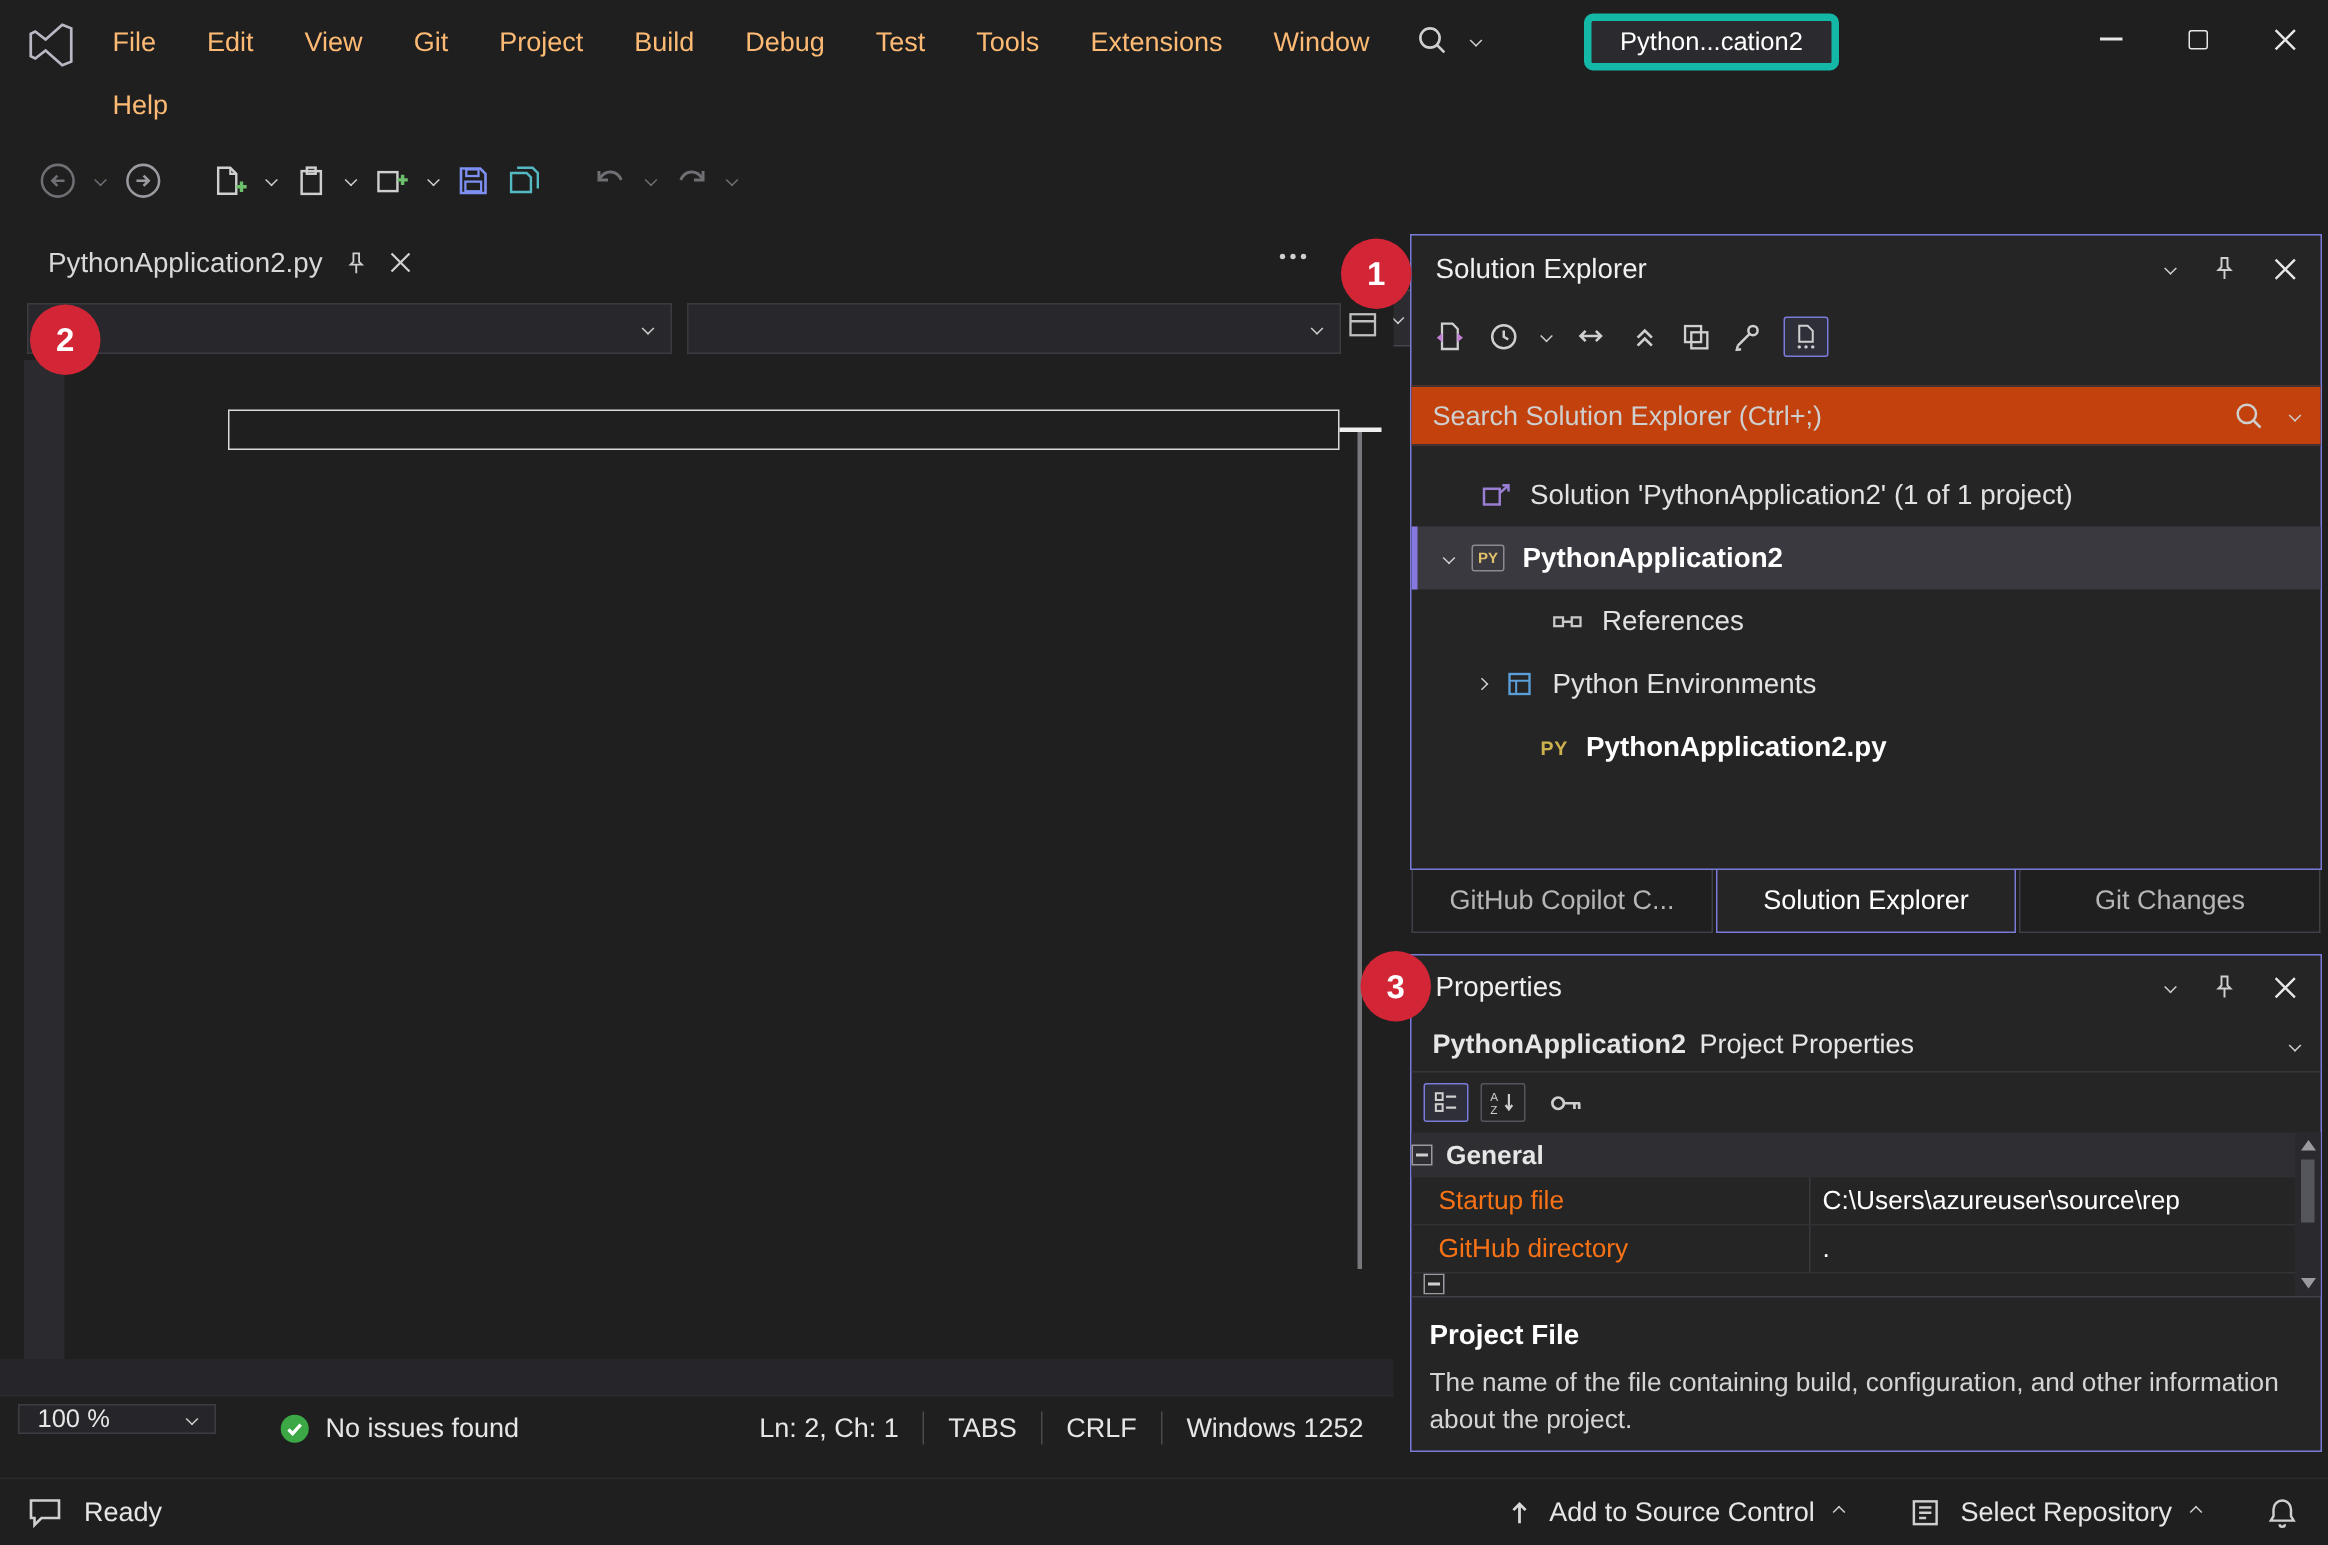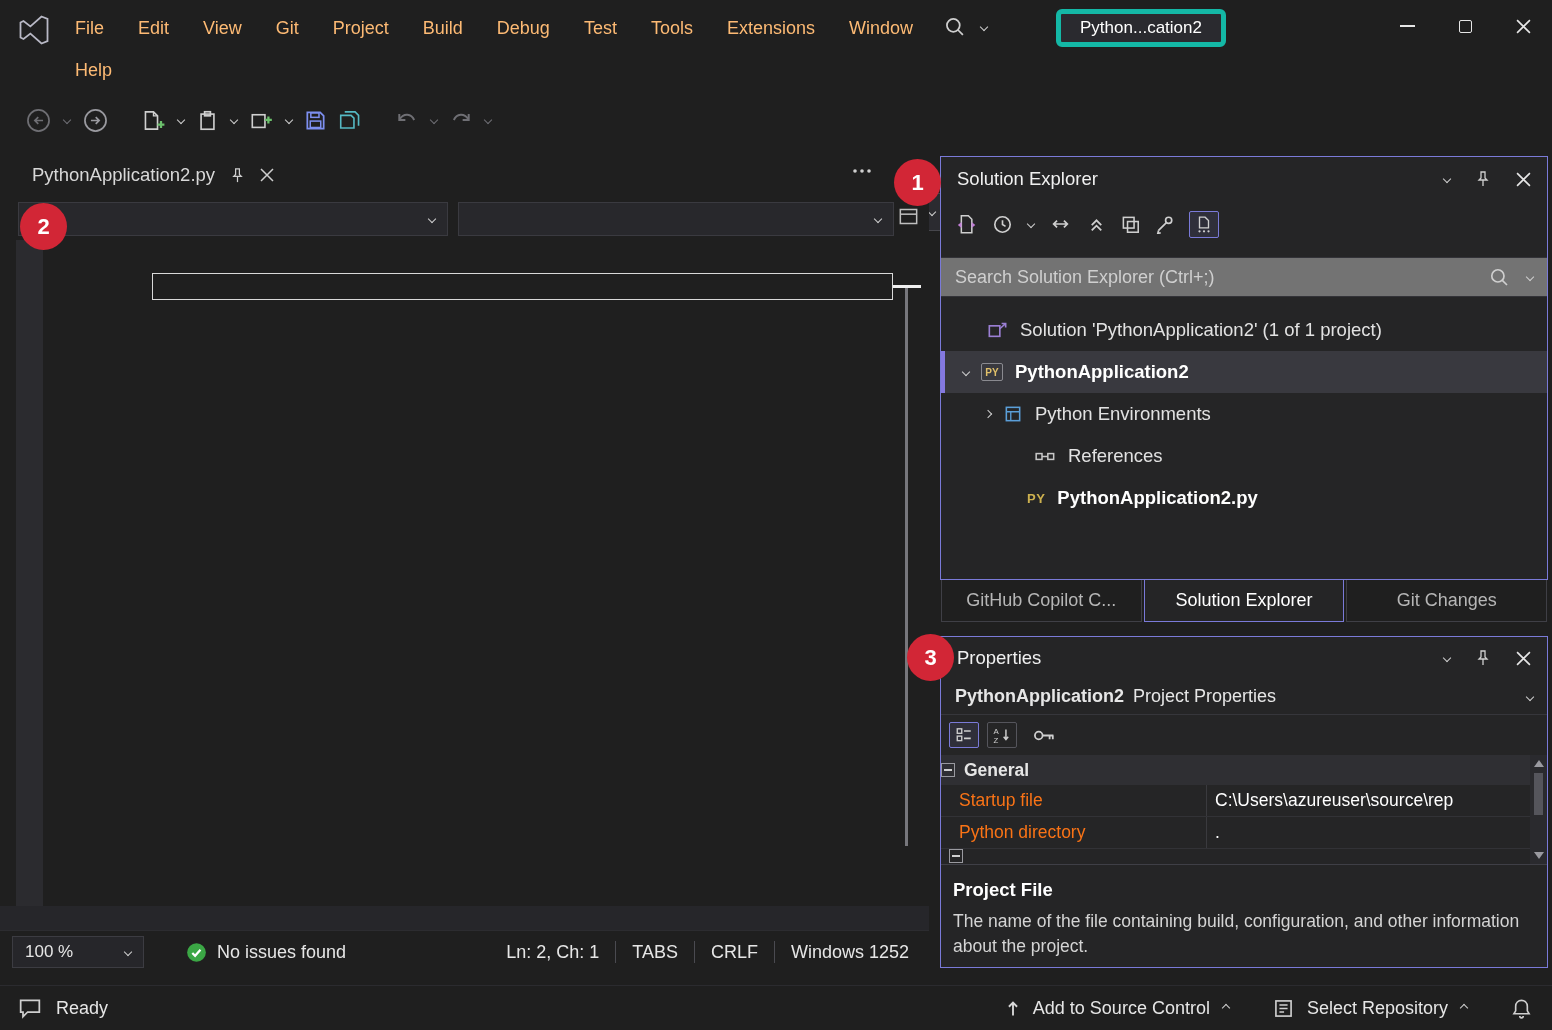--- a/index.html
+++ b/index.html
@@ -41,36 +41,36 @@
   #navbar{position:absolute;left:0;top:48px;width:100%;height:42px}
   .navcombo{position:absolute;top:4px;height:34px;background:#28282c;border:1px solid #3a3a40;display:flex;align-items:center;padding:0 12px}
   .navcombo .chev{margin-left:auto}
   #editor-body{position:absolute;left:0;top:90px;right:0;bottom:42px;background:#1f1f1f}
   #gutter{position:absolute;left:16px;top:0;bottom:24px;width:27px;background:#2b2b2f}
   #hscroll-band{position:absolute;left:0;right:0;bottom:0;height:24px;background:#26262a}
   #sel-rect{position:absolute;left:152px;top:33px;width:741px;height:27px;border:1px solid #d9d9d9}
   #cursor-mark{position:absolute;left:893px;top:45px;width:28px;height:3px;background:#efefef}
   #vscroll{position:absolute;left:905px;top:48px;width:3px;height:558px;background:#77777c}
   #editor-statusbar{position:absolute;left:0;right:0;bottom:0;height:42px;background:#1f1f1f;border-top:1px solid #2c2c30}
-  #zoom-combo{position:absolute;left:12px;top:5px;width:132px;height:32px;border:1px solid #3c3c42;background:#26262a;
+  #zoom-combo{position:absolute;left:12px;top:5px;width:132px;height:20px;border:1px solid #3c3c42;background:#26262a;
               display:flex;align-items:center;padding:0 12px;gap:10px}
   #zoom-combo .chev{margin-left:auto}
   #issues{position:absolute;left:186px;top:0;height:42px;display:flex;align-items:center;gap:10px;font-size:18px}
   #stats{position:absolute;right:4px;top:0;height:42px;display:flex;align-items:center;font-size:18px}
   #stats .st{padding:0 16px;white-space:nowrap}
   #stats .sep{width:1px;height:22px;background:#4a4a50}
   
   #se-panel{position:absolute;left:940px;top:156px;width:608px;height:424px;background:#252526;border:1.5px solid #7a7ad8}
   .panel-header{position:relative;height:44px;display:flex;align-items:center}
   .panel-title{margin-left:16px;font-size:18.5px;color:#f0f0f0}
   .panel-hicons{margin-left:auto;display:flex;align-items:center;gap:24px;padding-right:16px}
   #se-toolbar{height:46px;display:flex;align-items:center;gap:15px;padding-left:14px}
   .boxed-icon{border:1.5px solid #7a7ad8;background:#2f2f3a;padding:3px 5px;border-radius:2px}
   .boxed-icon.gray{border-color:#55555c;background:transparent}
-  #se-search{margin-top:10px;height:40px;background:#737373;border-top:1px solid #333338;border-bottom:1px solid #333338;
+  #se-search{margin-top:10px;height:40px;background:#c2410c;border-top:1px solid #333338;border-bottom:1px solid #333338;
              display:flex;align-items:center;padding:0 14px;gap:14px}
   #se-search .ph{color:#cfcfcf;font-size:18px}
   #se-search .right{margin-left:auto;display:flex;align-items:center;gap:18px}
   #se-tree{position:absolute;left:0;right:0;top:152px}
   .trow{position:relative;height:42px;display:flex;align-items:center;gap:12px;font-size:18.5px;color:#e2e2e2}
   .trow.sel{background:#39393f}
   .trow.sel::before{content:"";position:absolute;left:0;top:0;bottom:0;width:4px;background:#8579e0}
   .trow .b{font-weight:bold;color:#fff}
   .pybox{display:inline-flex;align-items:center;justify-content:center;width:22px;height:18px;border:1px solid #8a8a90;
          font-size:10px;font-weight:bold;color:#e0c06a;border-radius:2px}
@@ -452,39 +452,39 @@
               <path d="M11 7.5l5-4.5M12.5 3H16v3.5" fill="none" stroke="#9b7fd4" stroke-width="1.4"></path>
             </svg>
         </span>
         <span>Solution 'PythonApplication2' (1 of 1 project)</span>
       </div>
       <div class="trow sel" style="padding-left:22px">
         <span class="chev sm"></span>
         <span class="pybox">PY</span>
         <span class="b">PythonApplication2</span>
       </div>
-      <div class="trow" style="padding-left:44px">
-        <span class="chev sm right"></span>
-        <span class="icon">
-          <svg width="20" height="20" viewBox="0 0 18 18">
-              <rect x="3" y="3" width="12" height="12" fill="none" stroke="#5b9fd8" stroke-width="1.4"></rect>
-              <path d="M3 7h12M7 7v8" stroke="#5b9fd8" stroke-width="1.2"></path>
-            </svg>
-        </span>
-        <span>Python Environments</span>
-      </div>
       <div class="trow" style="padding-left:94px">
         <span class="icon">
           <svg width="21" height="15" viewBox="0 0 18 12">
               <rect x="1" y="3.5" width="5" height="5" fill="none" stroke="#c8c8c8" stroke-width="1.3"></rect>
               <rect x="11" y="3.5" width="5" height="5" fill="none" stroke="#c8c8c8" stroke-width="1.3"></rect>
               <path d="M6 6h5" stroke="#c8c8c8" stroke-width="1.3"></path>
             </svg>
         </span>
         <span>References</span>
+      </div>
+      <div class="trow" style="padding-left:44px">
+        <span class="chev sm right"></span>
+        <span class="icon">
+          <svg width="20" height="20" viewBox="0 0 18 18">
+              <rect x="3" y="3" width="12" height="12" fill="none" stroke="#5b9fd8" stroke-width="1.4"></rect>
+              <path d="M3 7h12M7 7v8" stroke="#5b9fd8" stroke-width="1.2"></path>
+            </svg>
+        </span>
+        <span>Python Environments</span>
       </div>
       <div class="trow" style="padding-left:86px">
         <span class="pyfile">PY</span>
         <span class="b">PythonApplication2.py</span>
       </div>
     </div>
   </div>
 
   <div id="se-tabs">
     <div class="setab">GitHub Copilot C...</div>
@@ -543,21 +543,21 @@
     <div id="pgrid">
       <div class="pg-cat">
         <span class="colbox"></span>
         <b>General</b>
       </div>
       <div class="pg-row">
         <span class="pg-name">Startup file</span>
         <span class="pg-val bold">C:\Users\azureuser\source\rep</span>
       </div>
       <div class="pg-row">
-        <span class="pg-name">Python directory</span>
+        <span class="pg-name">GitHub directory</span>
         <span class="pg-val">.</span>
       </div>
       <div class="pg-partial">
         <span class="colbox"></span>
       </div>
       <div id="pg-scroll">
         <span class="tri-up"></span>
         <span id="pg-thumb"></span>
         <span class="tri-down"></span>
       </div>

